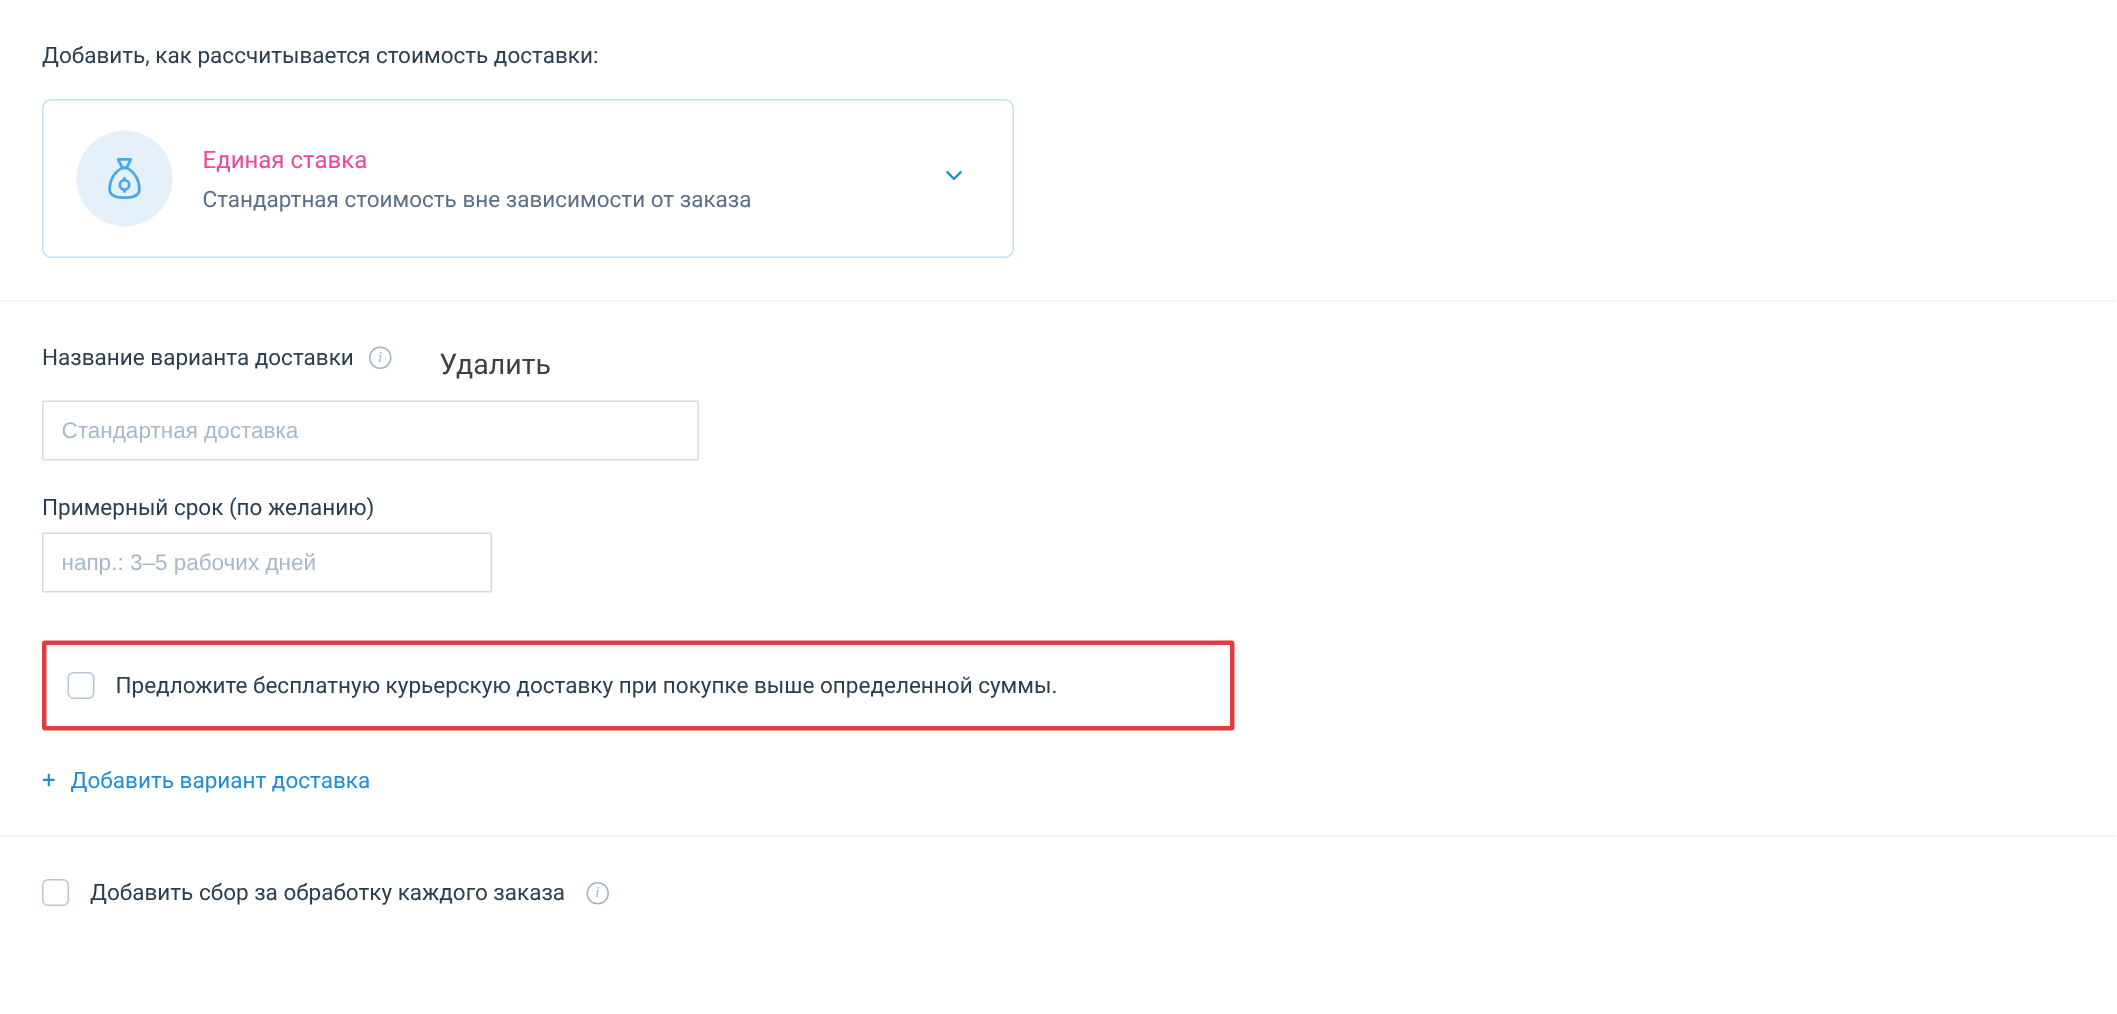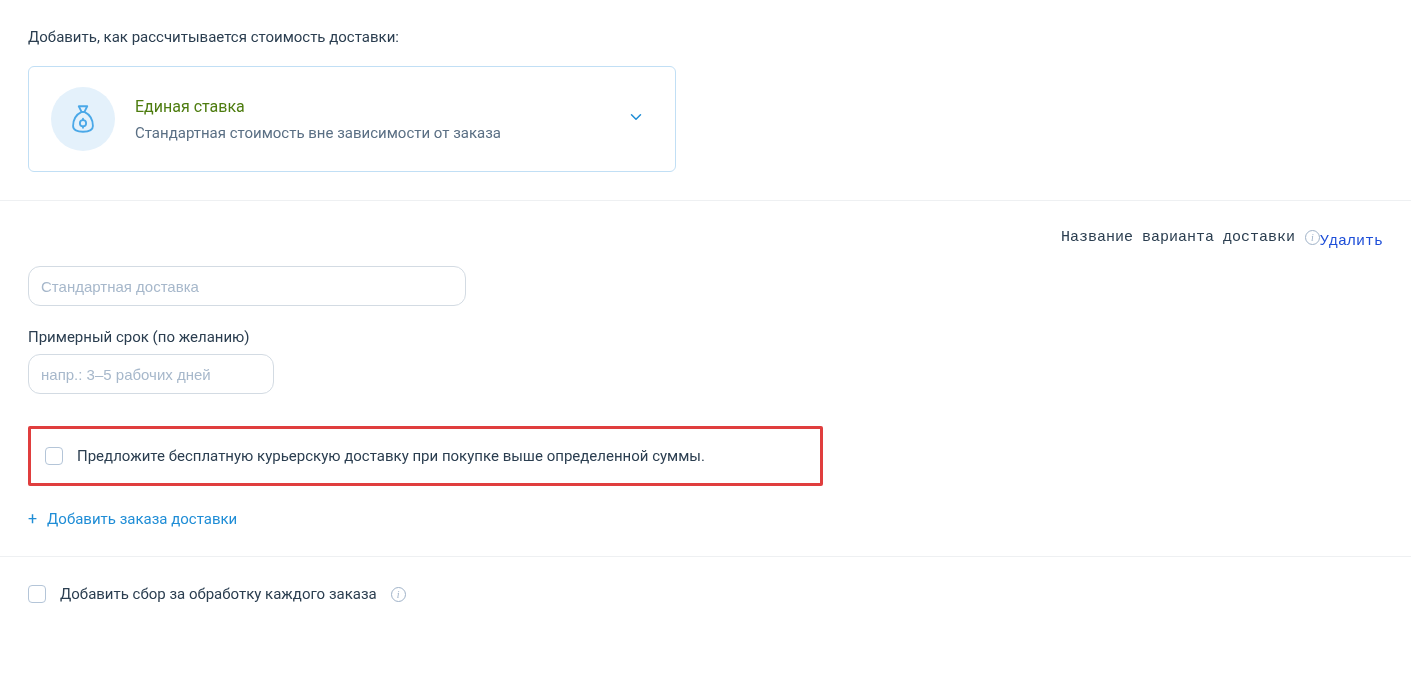--- a/index.html
+++ b/index.html
@@ -38,37 +38,36 @@
       align-items: center;
       justify-content: center;
       flex-shrink: 0;
     }
     .rate-text {
       flex: 1;
     }
     .rate-title {
       font-size: 16px;
       font-weight: 400;
-      color: #4d7c0f;
+      color: #ec4899;
       margin-bottom: 8px;
     }
     .rate-desc {
       font-size: 15px;
       color: #5a6f84;
     }
     .chevron-wrap {
       padding: 0 8px;
       cursor: pointer;
     }
     .row-flex {
       display: flex;
       align-items: center;
-      justify-content: flex-end;
+      justify-content: flex-start;
       margin-bottom: 12px;
-      font-family: Liberation Mono, monospace;
     }
     .label-row {
       display: flex;
       align-items: center;
       gap: 10px;
       margin-bottom: 8px;
     }
     .label-text {
       font-size: 15px;
       color: #2b3e50;
@@ -82,41 +81,42 @@
       align-items: center;
       justify-content: center;
       font-size: 10px;
       color: #9fb2c8;
       font-style: italic;
       font-family: Georgia, serif;
       cursor: help;
     }
     .info-icon::before { content: "i"; }
     .delete-link {
-      color: #1d4ed8;
-      font-size: 15px;
-      cursor: pointer;
+      color: #404040;
+      font-size: 19px;
+      cursor: pointer;
+      margin-left: 32px;
     }
     .input-text {
       height: 40px;
       border: 1px solid #d3dbe3;
-      border-radius: 12px;
+      border-radius: 1px;
       padding: 0 12px;
       font-size: 15px;
       color: #2b3e50;
       outline: none;
     }
     .input-text::placeholder { color: #a7b8cb; }
     .input-name { width: 438px; }
     .fields-row {
       display: flex;
       margin-top: 22px;
     }
     .field-col {}
-    .input-time { width: 246px; }
+    .input-time { width: 300px; }
     .cost-wrap {
       display: flex;
       align-items: center;
       height: 40px;
       border: 1px solid #d3dbe3;
       border-radius: 4px;
       padding: 0 12px;
       width: 135px;
     }
     .cost-input {
@@ -216,21 +216,21 @@
     </div>
   </div>
 
   <div class="highlight-box">
     <div class="checkbox"></div>
     <span class="checkbox-label">Предложите бесплатную курьерскую доставку при покупке выше определенной суммы.</span>
   </div>
 
   <div class="add-link">
     <span class="plus-icon">+</span>
-    <span>Добавить заказа доставки</span>
+    <span>Добавить вариант доставка</span>
   </div>
 </div>
 
 <div class="section no-border">
   <div class="handling-row">
     <div class="checkbox"></div>
     <span class="checkbox-label">Добавить сбор за обработку каждого заказа</span>
     <span class="info-icon"></span>
   </div>
 </div>

